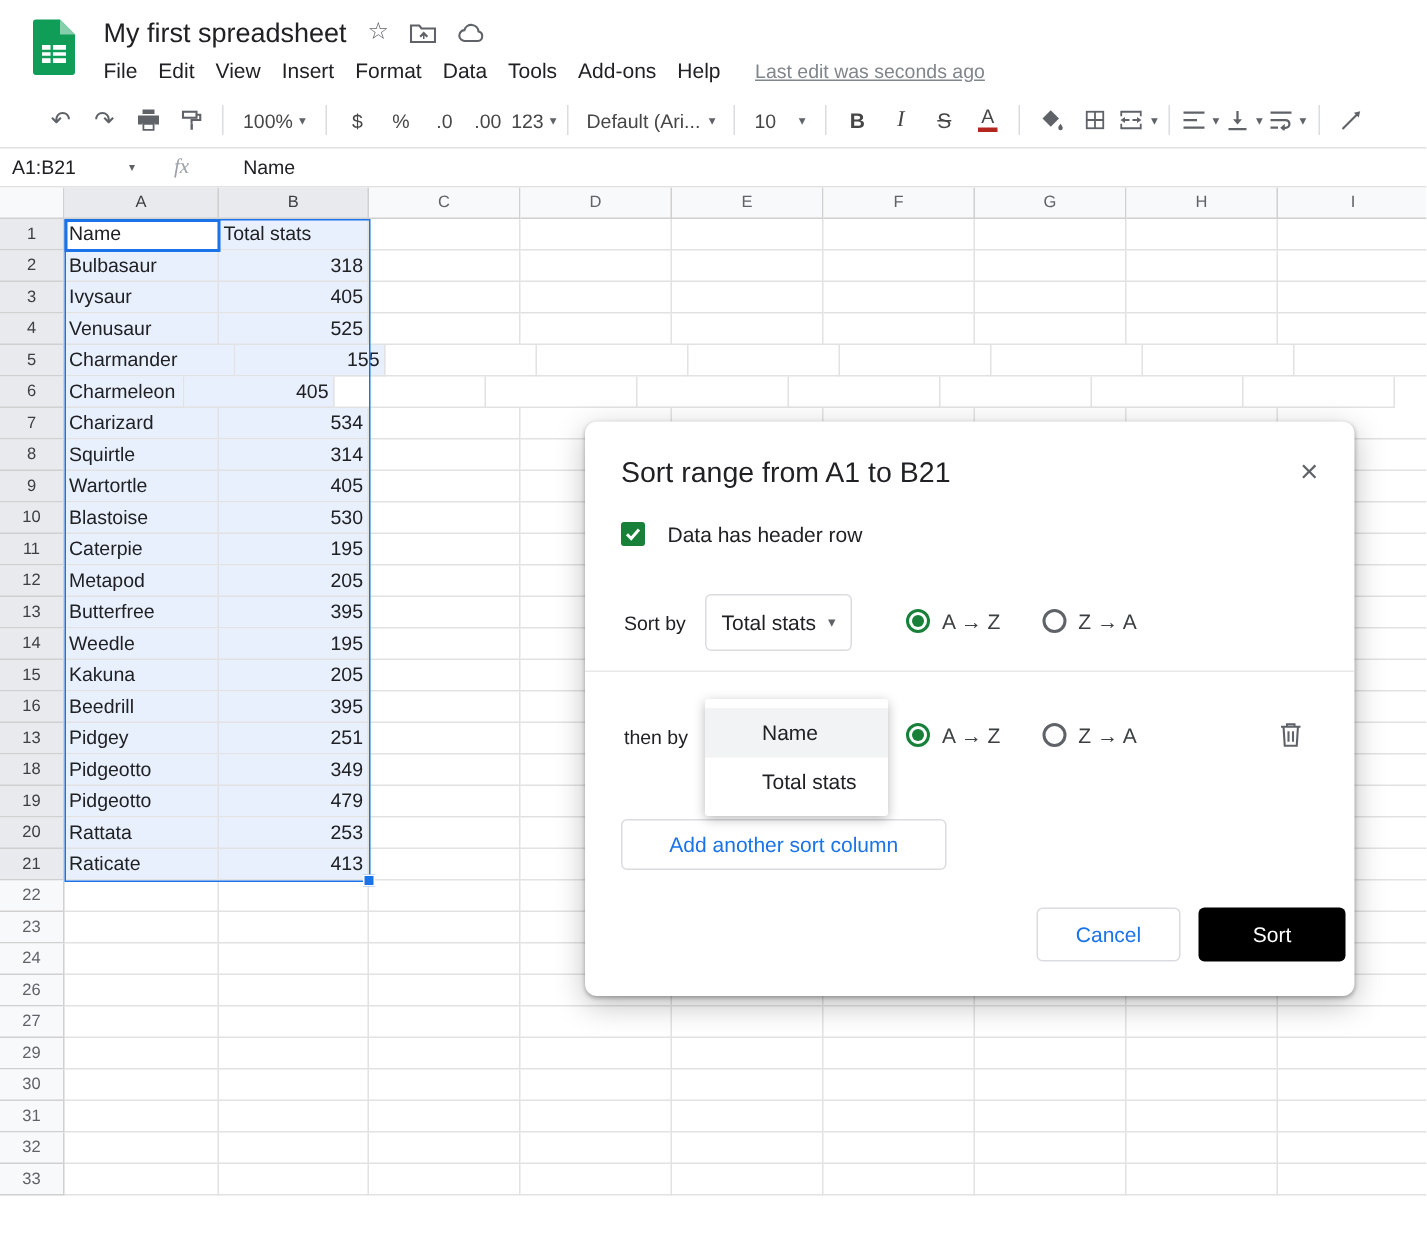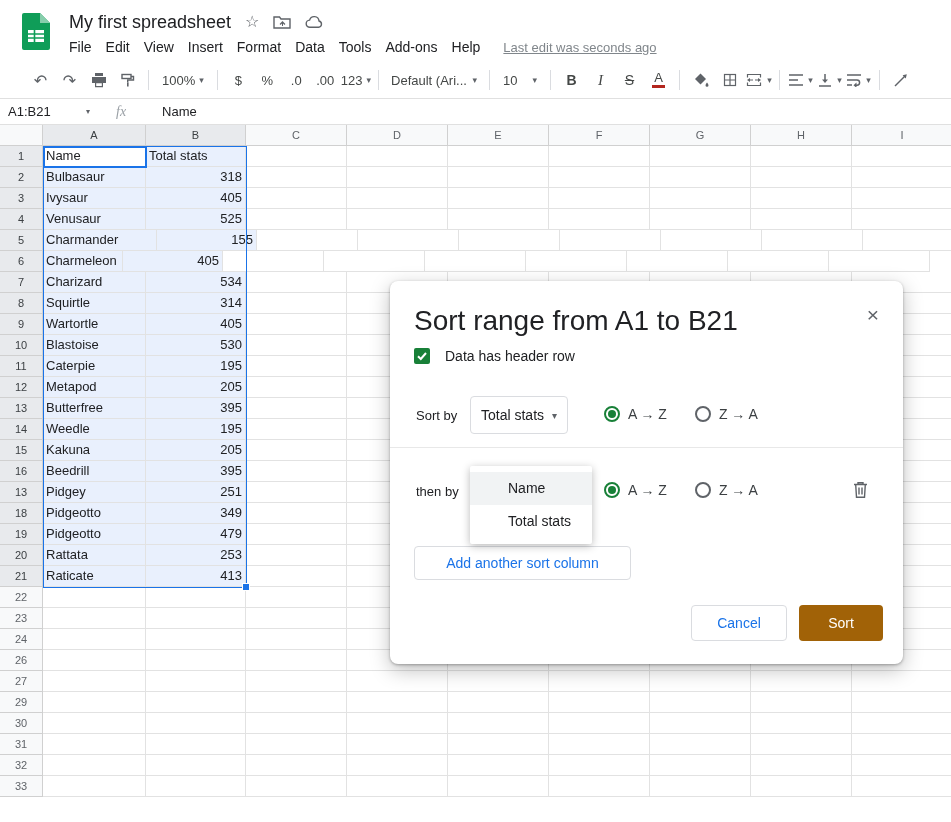--- a/index.html
+++ b/index.html
@@ -49,42 +49,42 @@
   .rh{width:43px}
   .cell{border-right:1px solid #e2e2e2;border-bottom:1px solid #e2e2e2;font-size:13px;color:#202124;line-height:20px;padding:0 3px;white-space:nowrap;overflow:hidden;flex:none;cursor:cell}
   .cell.sel{background:#e9f0fd}
   .cell.num{text-align:right}
   .range-sel{position:absolute;left:43px;top:21px;width:204px;height:442px;border:1px solid #1a73e8;pointer-events:none}
   .active-cell{position:absolute;left:43px;top:21px;width:104px;height:22px;border:2px solid #1a73e8;background:transparent;pointer-events:none}
   .fill-handle{position:absolute;left:242px;top:458px;width:8px;height:8px;background:#1a73e8;border:1px solid #fff;cursor:crosshair}
 
   
   .dialog{position:absolute;left:390px;top:281px;width:513px;height:383px;background:#fff;border-radius:8px;box-shadow:0 1px 3px rgba(0,0,0,.3),0 6px 20px rgba(0,0,0,.25);z-index:20}
-  .dlg-title{position:absolute;left:24px;top:24px;font-size:28px;color:#202124}
+  .dlg-title{position:absolute;left:24px;top:24px;font-size:19px;color:#202124}
   .dlg-close{position:absolute;right:24px;top:23px;font-size:21px;color:#5f6368;cursor:pointer;line-height:21px}
   .dlg-checkrow{position:absolute;left:24px;top:67px;display:flex;align-items:center;gap:15px}
   .checkbox{width:16px;height:16px;border-radius:2px;background:#188038;display:flex;align-items:center;justify-content:center;cursor:pointer}
   .check-label{font-size:14px;color:#202124}
   .sort-label{position:absolute;left:26px;font-size:13px;color:#202124}
   .dd{position:absolute;left:80px;top:115px;width:98px;height:38px;border:1px solid #dadce0;border-radius:4px;display:flex;align-items:center;justify-content:space-between;padding:0 10px;font-size:14px;color:#202124;cursor:pointer;background:#fff}
   .dd-arrow{font-size:10px;color:#5f6368}
   .radio-group{position:absolute;left:214px;display:flex;align-items:center}
   .radio{width:16px;height:16px;border-radius:50%;border:2px solid #5f6368;position:relative;flex:none;cursor:pointer}
   .radio.on{border-color:#188038}
   .radio.on::after{content:"";position:absolute;left:2px;top:2px;width:8px;height:8px;border-radius:50%;background:#188038}
   .radio-label{font-size:14px;color:#3c4043;margin-left:8px;white-space:nowrap}
   .gap28{width:28px;flex:none}
   .dlg-divider{position:absolute;left:0;top:166px;width:100%;height:1px;background:#e8e8e8}
   .menu{position:absolute;left:80px;top:185px;width:122px;background:#fff;box-shadow:0 2px 8px rgba(0,0,0,.28);border-radius:2px;padding:6px 0;z-index:5}
   .menu-opt{height:33px;line-height:33px;padding-left:38px;font-size:14px;color:#202124;cursor:pointer}
   .menu-opt.hl{background:#f1f3f4}
   .trash{position:absolute;left:462px;top:199px;cursor:pointer}
   .add-btn{position:absolute;left:24px;top:265px;width:217px;height:34px;border:1px solid #dadce0;border-radius:4px;background:#fff;color:#1a73e8;font-size:14px;font-weight:500;font-family:"Liberation Sans",sans-serif;cursor:pointer}
   .btn-cancel{position:absolute;left:301px;top:324px;width:96px;height:36px;border:1px solid #dadce0;border-radius:4px;background:#fff;color:#1a73e8;font-size:14px;font-weight:500;font-family:"Liberation Sans",sans-serif;cursor:pointer}
-  .btn-sort{position:absolute;left:409px;top:324px;width:84px;height:36px;border:none;border-radius:4px;background:#a16207;color:#fff;font-size:14px;font-weight:500;font-family:"Liberation Sans",sans-serif;cursor:pointer}
+  .btn-sort{position:absolute;left:409px;top:324px;width:98px;height:36px;border:none;border-radius:4px;background:#000000;color:#fff;font-size:14px;font-weight:500;font-family:"Liberation Sans",sans-serif;cursor:pointer}
 </style>
 </head>
 <body>
 
 <div class="header">
   <div class="logo">
     <svg width="39" height="39" viewBox="0 0 39 39">
       <path fill="#0f9d58" d="M8 1h16l10 10v25a2 2 0 0 1-2 2H8a2 2 0 0 1-2-2V3a2 2 0 0 1 2-2z"></path>
       <path fill="#87ceac" d="M24 1l10 10H24z"></path>
       <rect x="12" y="18" width="16" height="12" fill="#fff"></rect>

